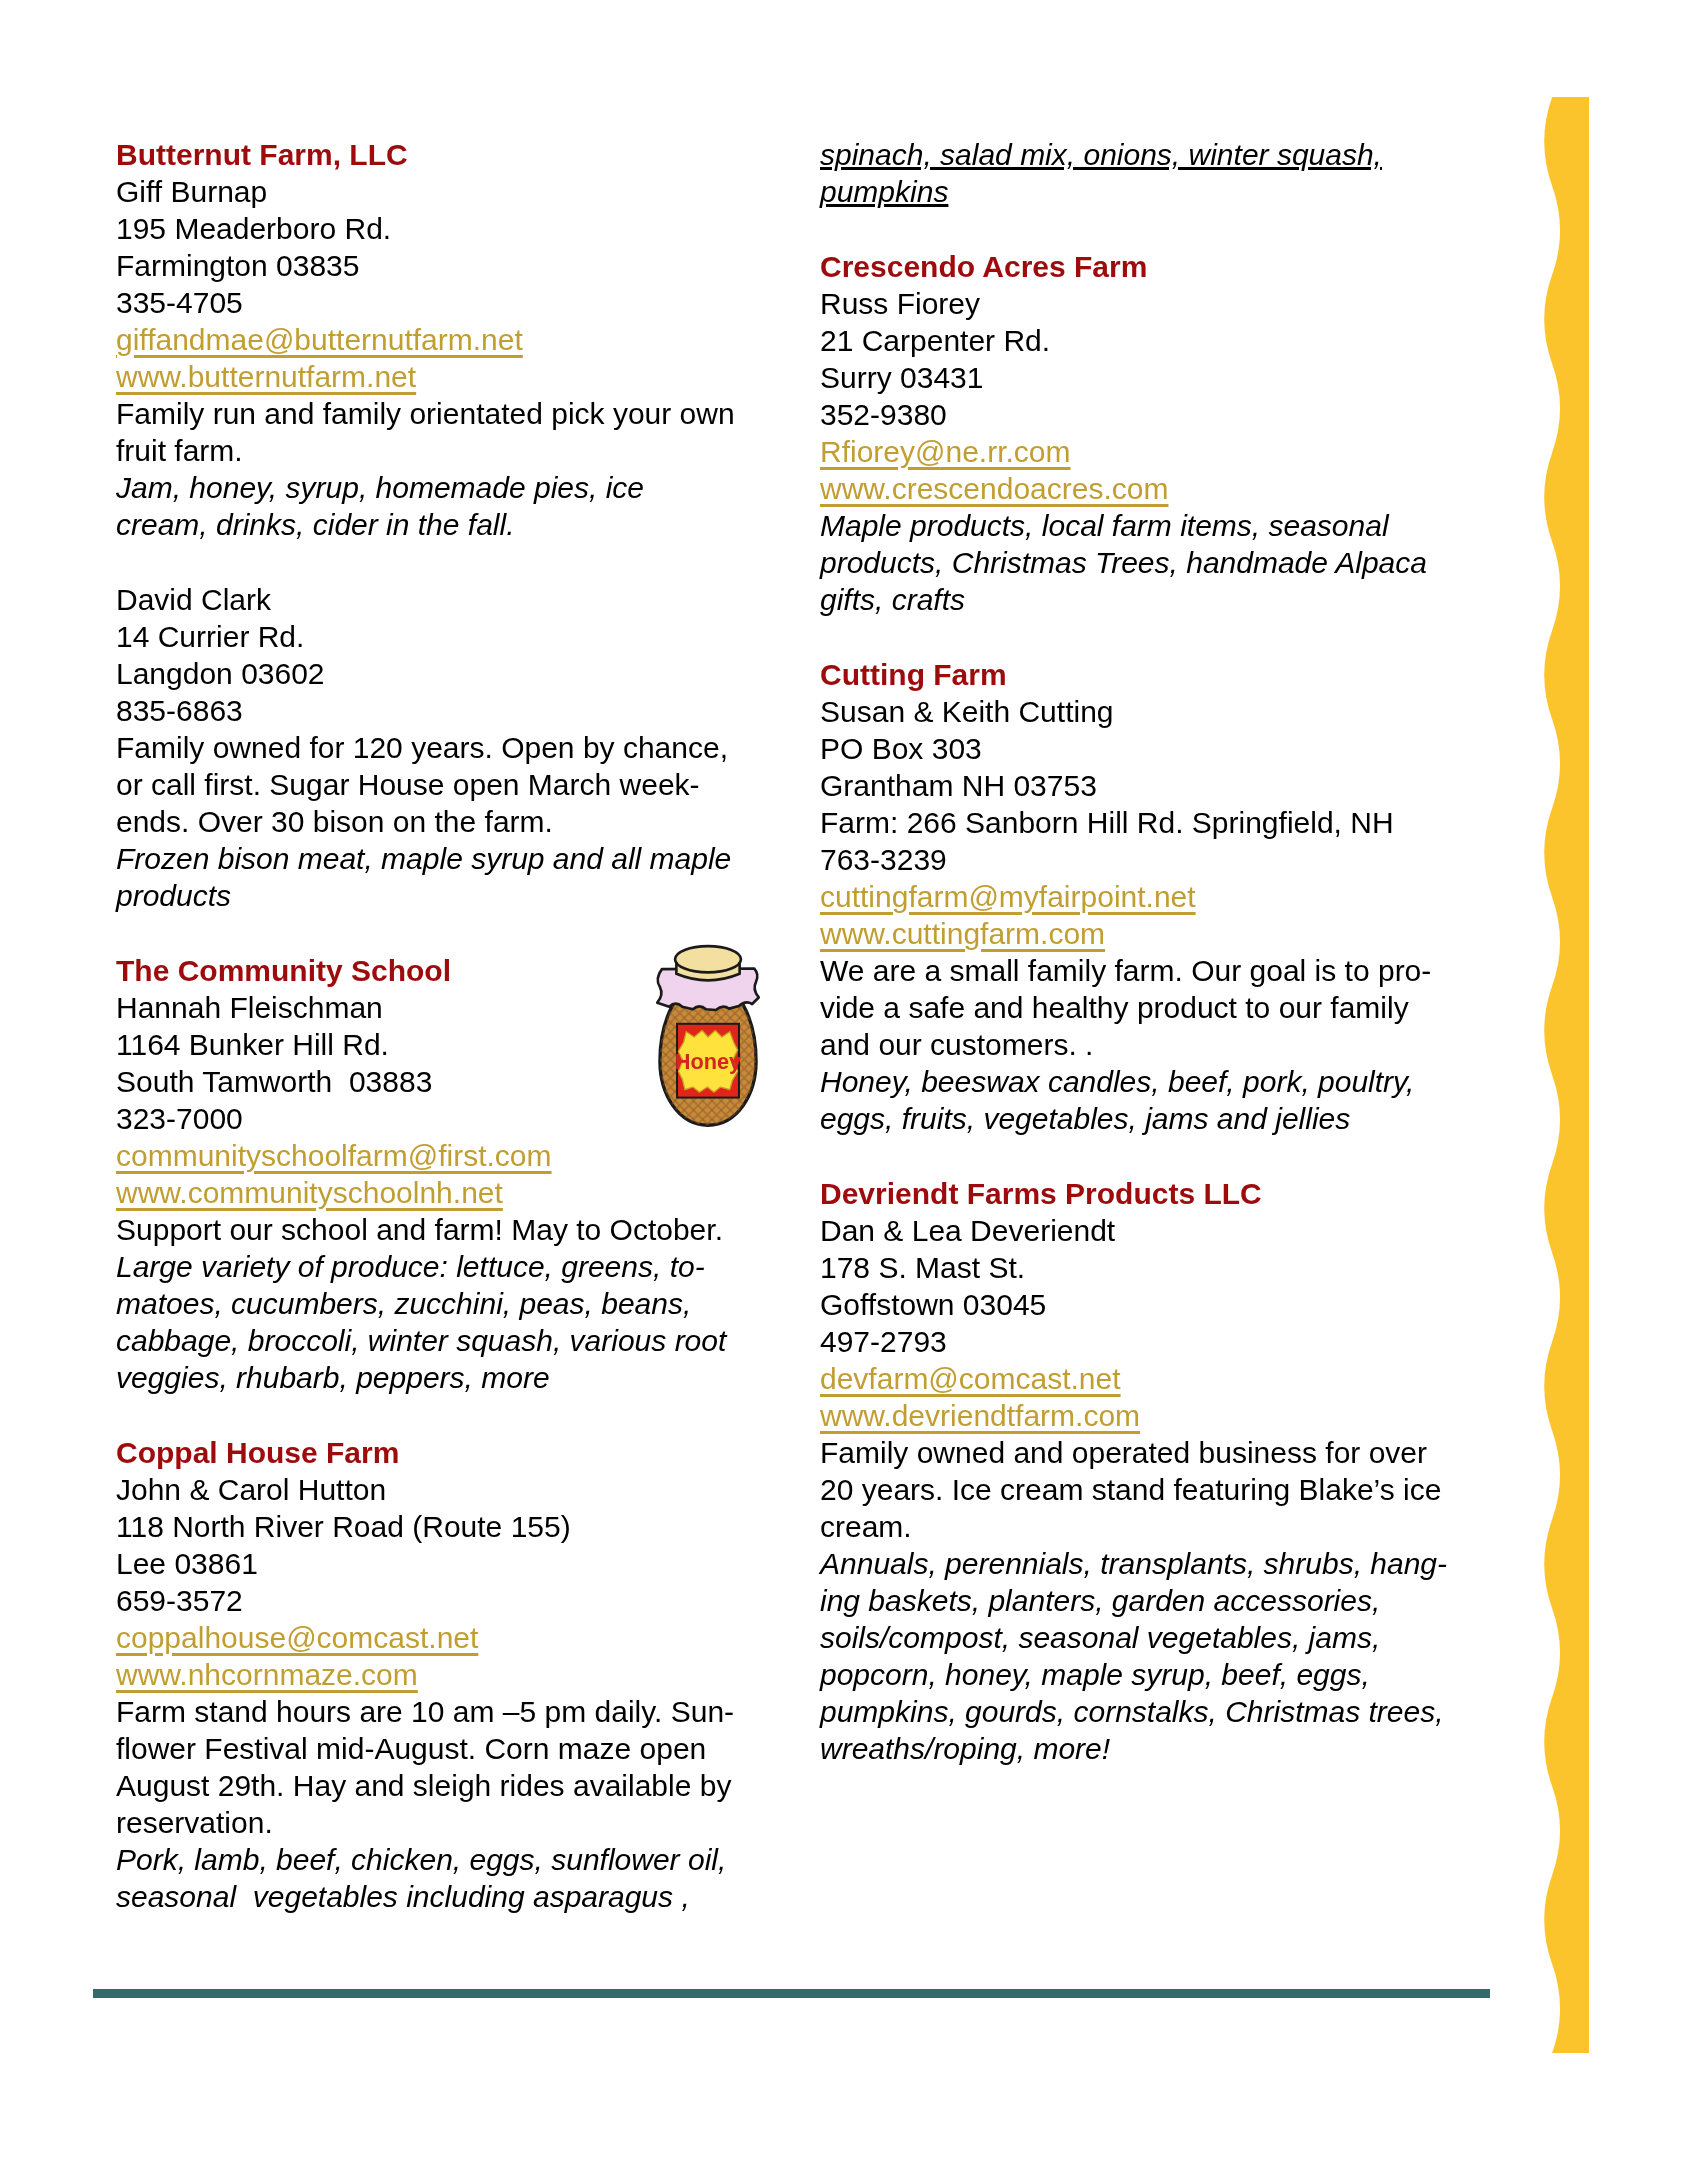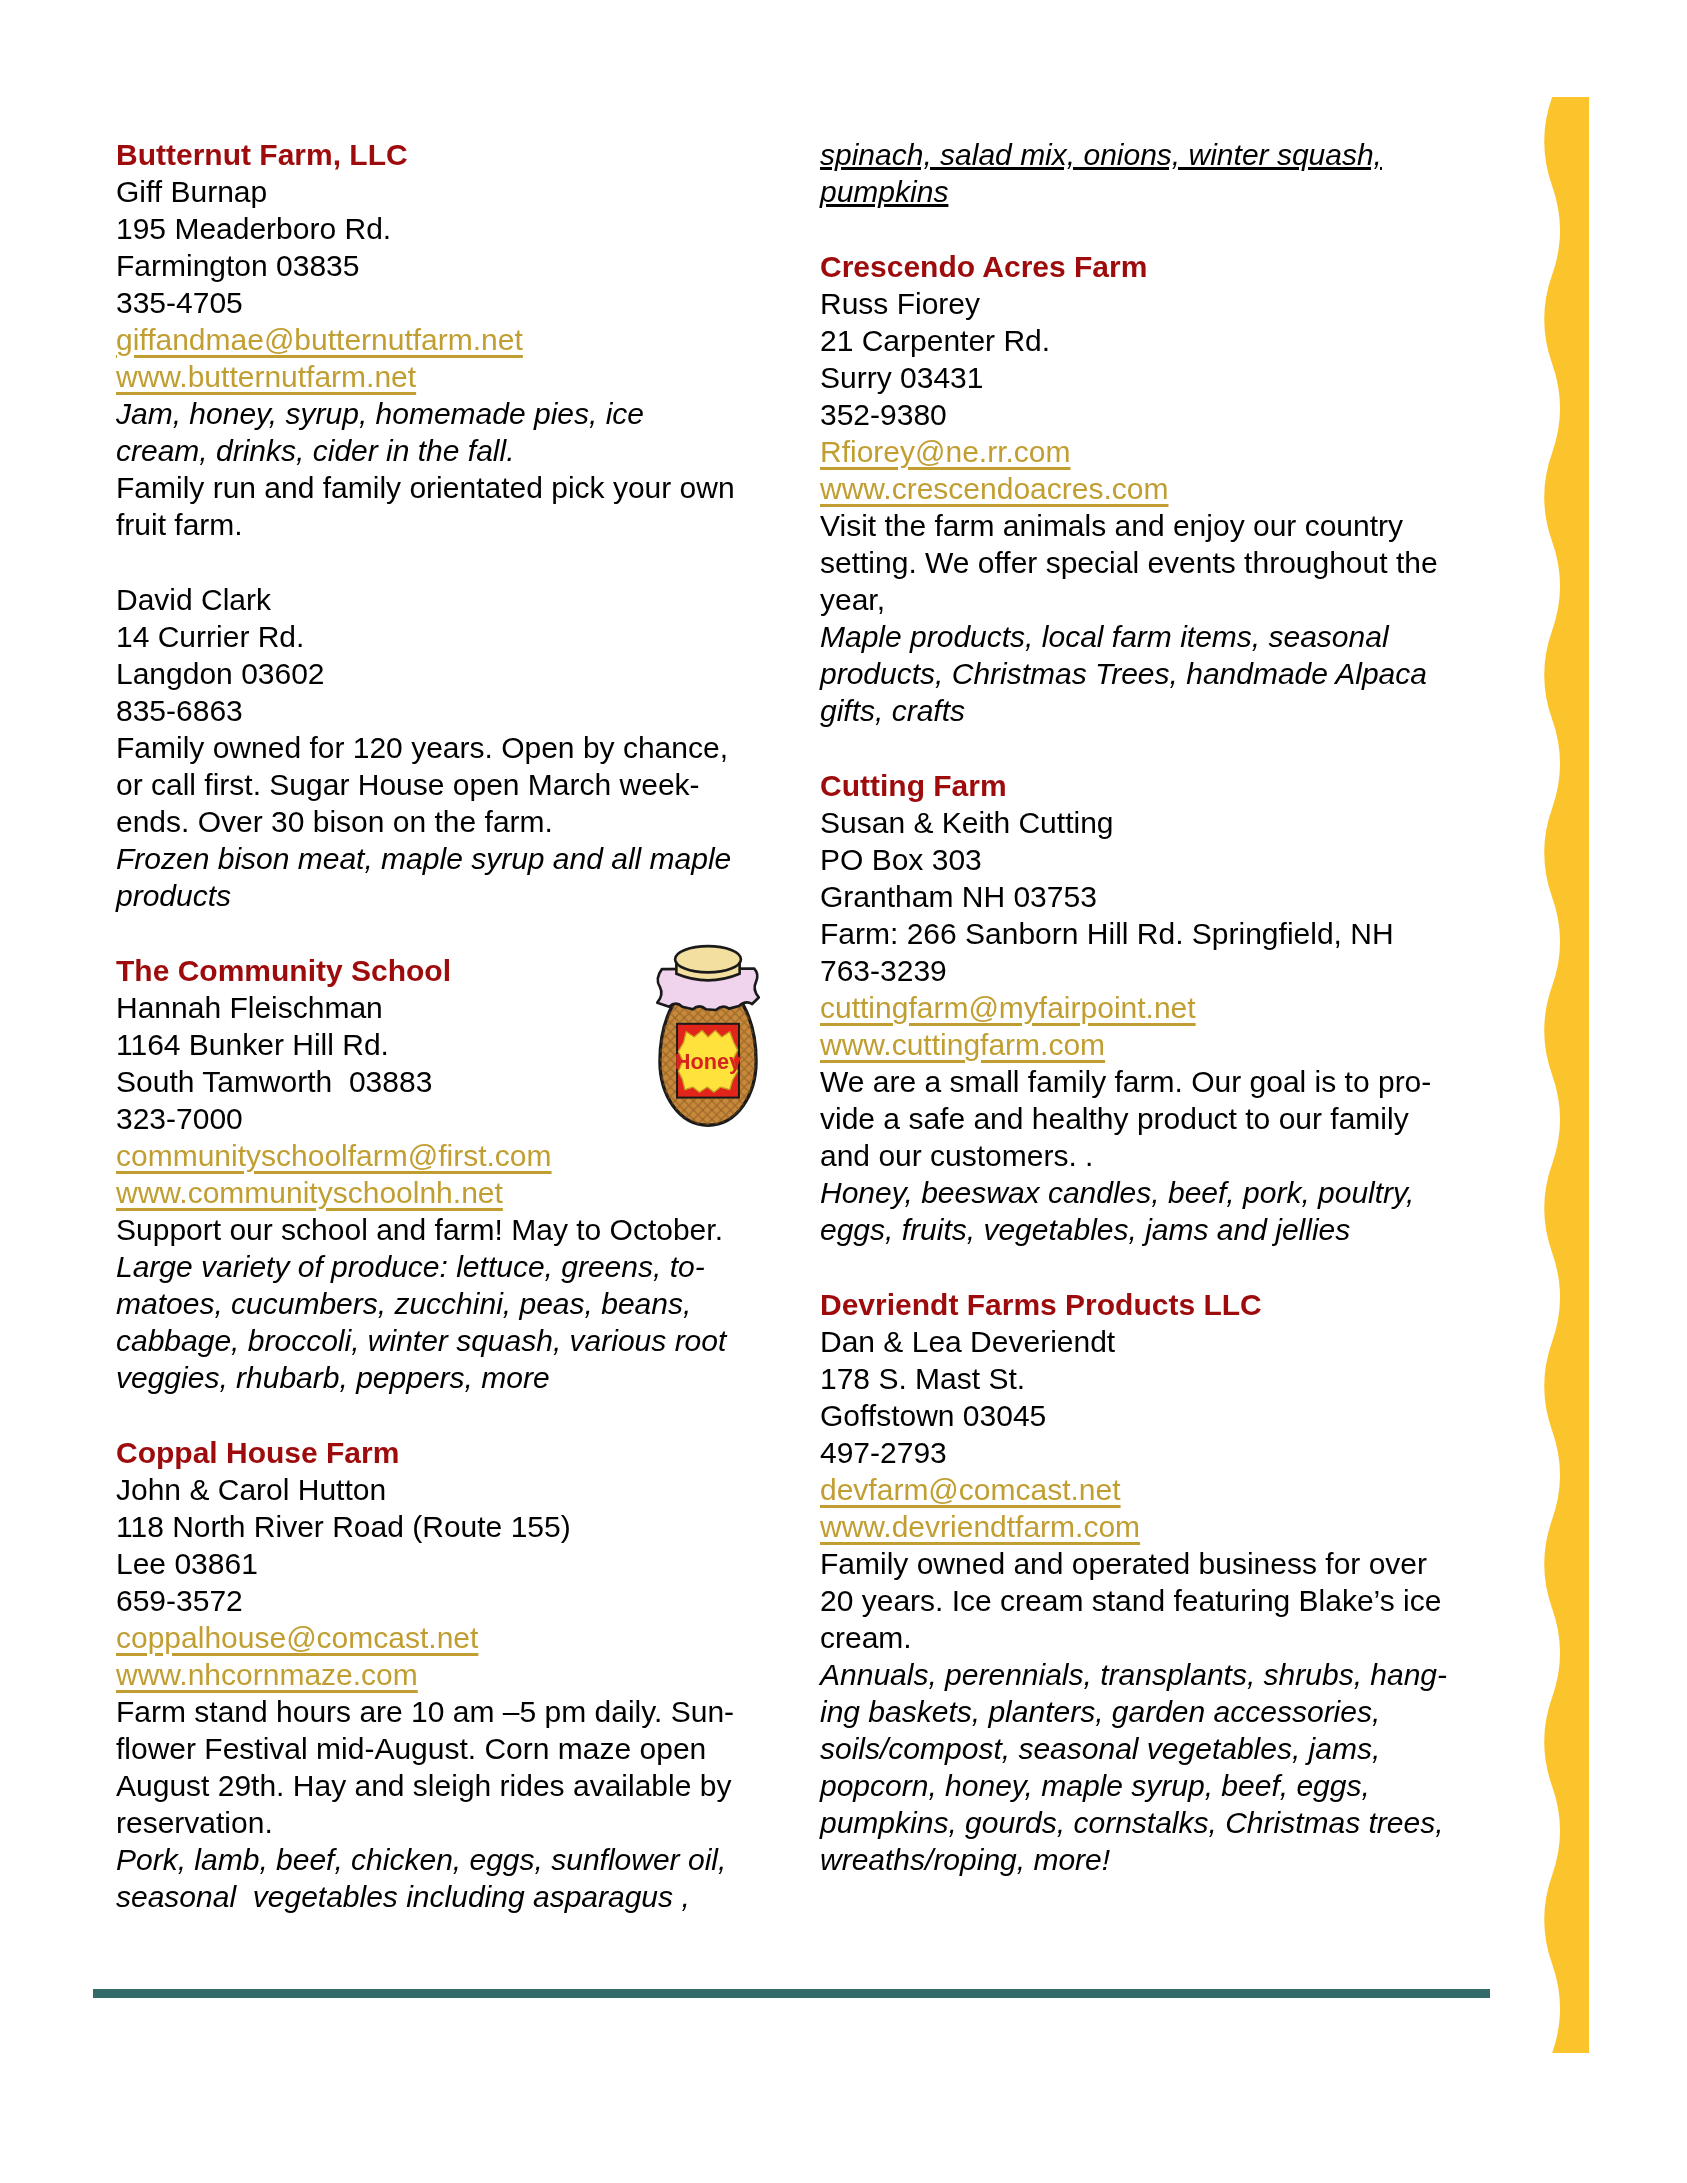--- a/index.html
+++ b/index.html
@@ -55,24 +55,24 @@
   <div class="col col-left">
 
     <section class="entry">
       <h2 class="title">Butternut Farm, LLC</h2>
       <div class="lines">Giff Burnap
 195 Meaderboro Rd.
 Farmington 03835
 335-4705</div>
       <a class="link">giffandmae@butternutfarm.net</a>
       <a class="link">www.butternutfarm.net</a>
+      <div class="lines">Family run and family orientated pick your own
+fruit farm.</div>
       <div class="lines italic">Jam, honey, syrup, homemade pies, ice
 cream, drinks, cider in the fall.</div>
-      <div class="lines">Family run and family orientated pick your own
-fruit farm.</div>
     </section>
 
     <section class="entry">
       <div class="lines">David Clark
 14 Currier Rd.
 Langdon 03602
 835-6863</div>
       <div class="lines">Family owned for 120 years. Open by chance,
 or call first. Sugar House open March week-
 ends. Over 30 bison on the farm.</div>
@@ -119,23 +119,20 @@
 pumpkins</div>
 
     <section class="entry">
       <h2 class="title">Crescendo Acres Farm</h2>
       <div class="lines">Russ Fiorey
 21 Carpenter Rd.
 Surry 03431
 352-9380</div>
       <a class="link">Rfiorey@ne.rr.com</a>
       <a class="link">www.crescendoacres.com</a>
-      <div class="lines">Visit the farm animals and enjoy our country
-setting. We offer special events throughout the
-year,</div>
       <div class="lines italic">Maple products, local farm items, seasonal
 products, Christmas Trees, handmade Alpaca
 gifts, crafts</div>
     </section>
 
     <section class="entry">
       <h2 class="title">Cutting Farm</h2>
       <div class="lines">Susan &amp; Keith Cutting
 PO Box 303
 Grantham NH 03753

